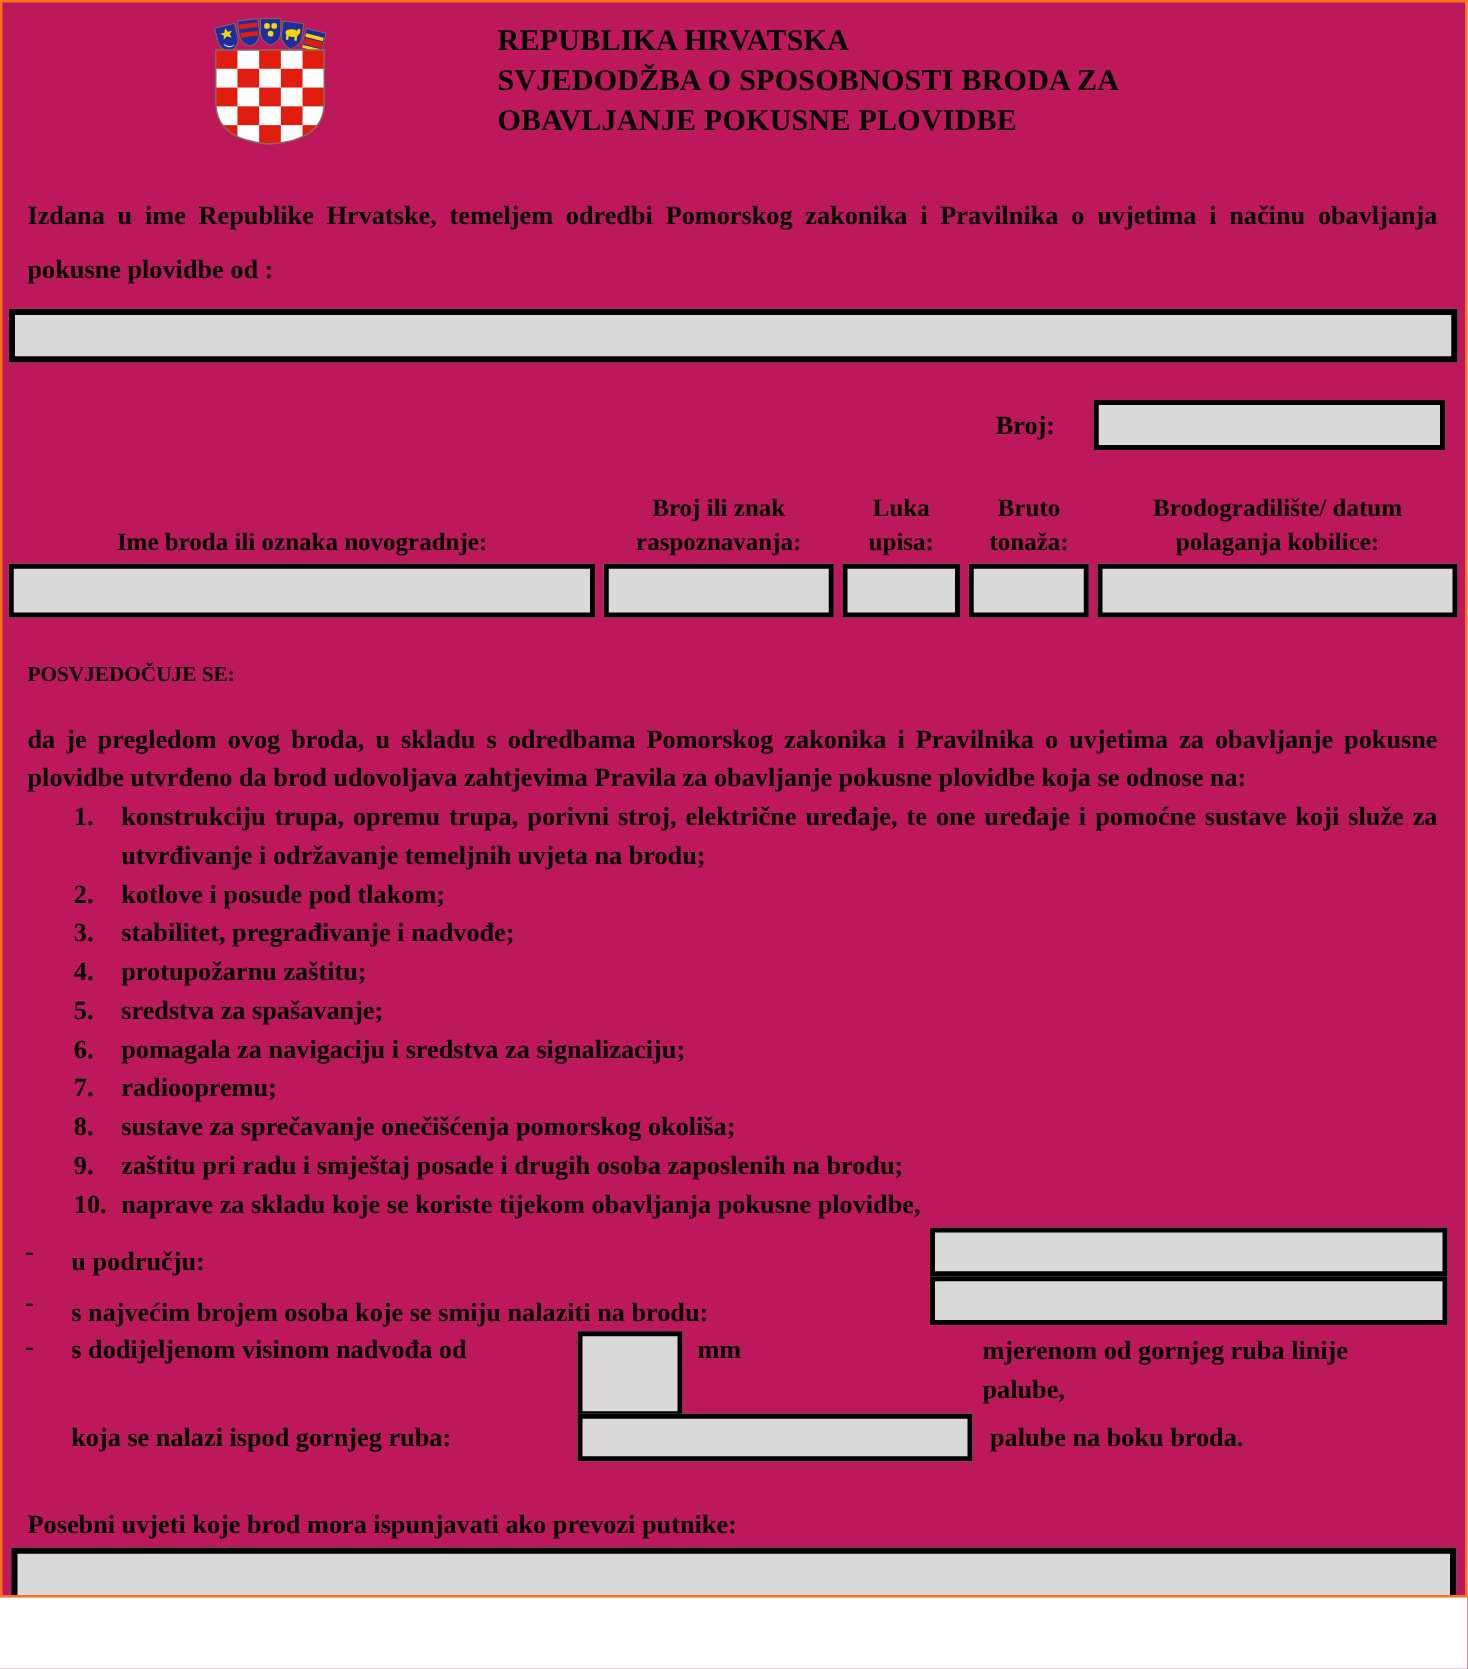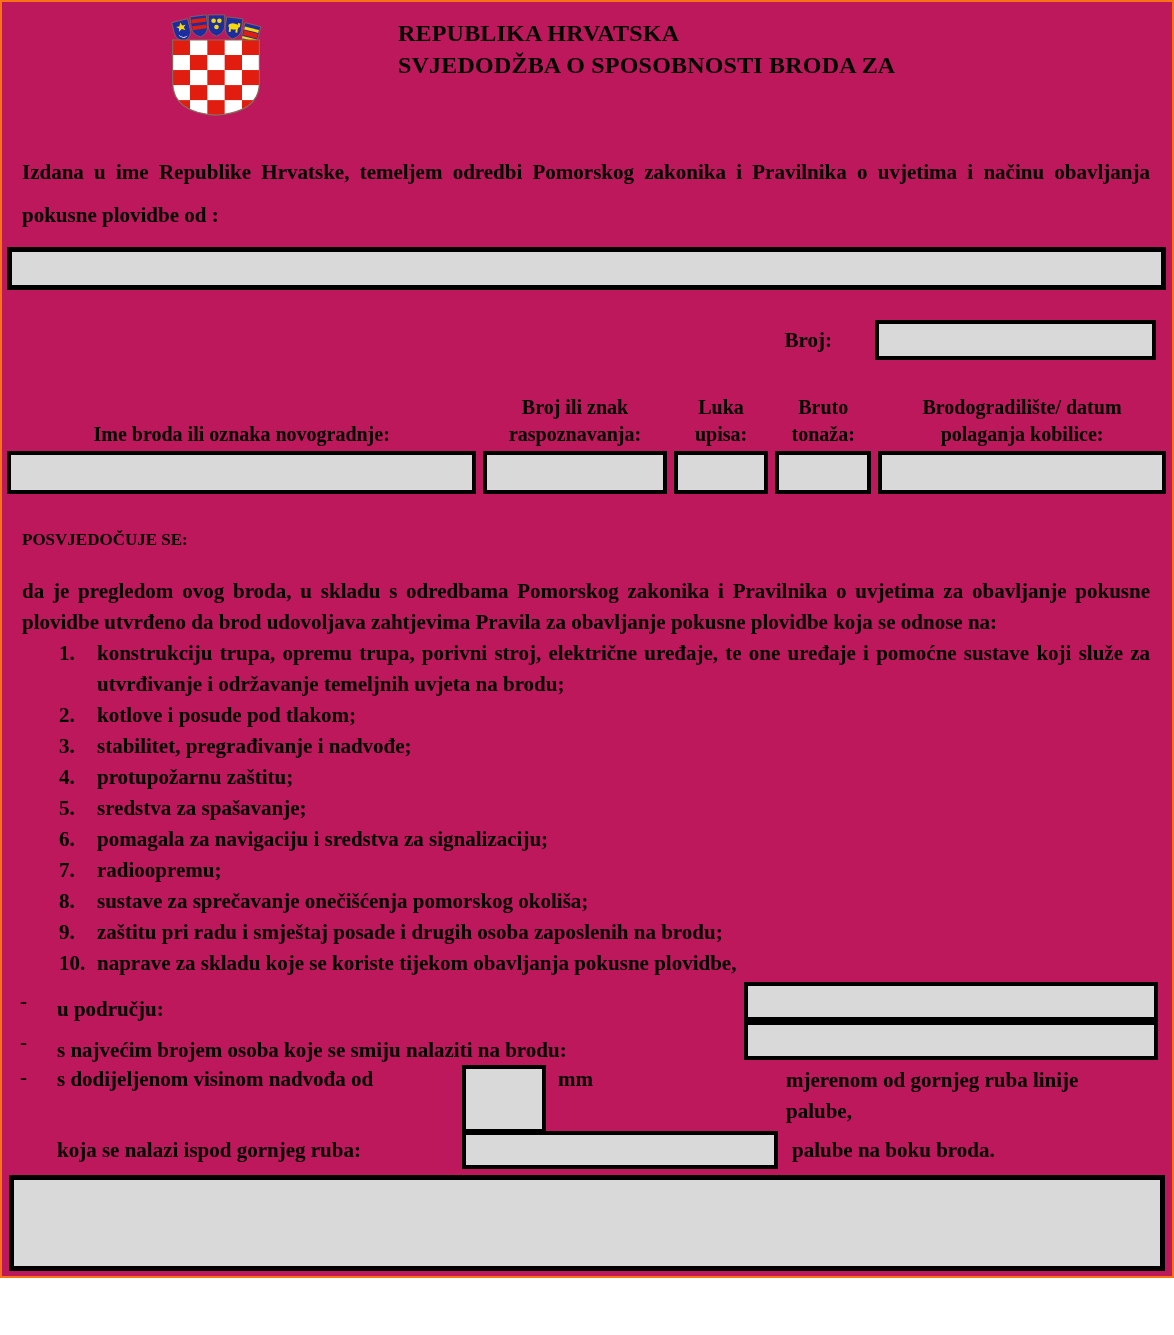--- a/index.html
+++ b/index.html
@@ -26,21 +26,21 @@
     margin: 32px 22px 0 20px;
     font-size: 21px; line-height: 43px;
     text-align: justify; text-align-last: left;
   }
 
   
   .fld { background: #d9d9d9; border: 4px solid #000; }
   .fld-issued { margin: 10px 6px 0 5px; height: 43px; border-width: 5px; }
 
   .broj-row { display: flex; justify-content: flex-end; align-items: center; margin: 30px 16px 0 0; }
-  .broj-label { font-size: 21px; margin-right: 43px; }
+  .broj-label { font-size: 21px; margin-right: 31px; }
   .fld-broj { width: 281px; height: 40px; }
 
   
   .ship-table { margin: 34px 6px 0 5px; }
   .thead { display: flex; text-align: center; font-size: 20px; line-height: 27px; align-items: flex-end; }
   .trow  { display: flex; margin-top: 3px; }
   .c1 { width: 471px; }
   .c2 { width: 184px; margin-left: 7px; }
   .c3 { width: 95px;  margin-left: 7px; }
   .c4 { width: 96px;  margin-left: 7px; }
@@ -146,20 +146,21 @@
               <rect x="41" y="90.4" width="18" height="15.6"></rect>
               <rect x="77" y="90.4" width="18" height="15.6"></rect>
           </g>
         </g>
         <path d="M5,28 L95,28 L95,72 Q95,103 50,106 Q5,103 5,72 Z" fill="none" stroke="#8a6a5a" stroke-width="1.2"></path>
       </svg>
     </div>
     <div class="title-block">
       <div>REPUBLIKA HRVATSKA</div>
       <div>SVJEDODŽBA O SPOSOBNOSTI BRODA ZA</div>
+      <div>OBAVLJANJE POKUSNE PLOVIDBE</div>
     </div>
   </div>
 
   <p class="intro">Izdana u ime Republike Hrvatske, temeljem odredbi Pomorskog zakonika i Pravilnika o uvjetima i načinu obavljanja pokusne plovidbe od :</p>
 
   <div class="fld fld-issued"></div>
 
   <div class="broj-row">
     <span class="broj-label">Broj:</span>
     <div class="fld fld-broj"></div>
@@ -252,15 +253,16 @@
       <div>palube,</div>
     </div>
   </div>
 
   <div class="opt-row row-d">
     <span class="lbl-deck">koja se nalazi ispod gornjeg ruba:</span>
     <div class="fld fld-deck"></div>
     <span class="deck-suffix">palube na boku broda.</span>
   </div>
 
+  <div class="special-label">Posebni uvjeti koje brod mora ispunjavati ako prevozi putnike:</div>
   <div class="fld fld-big"></div>
 
 </div>
 
 </body></html>

